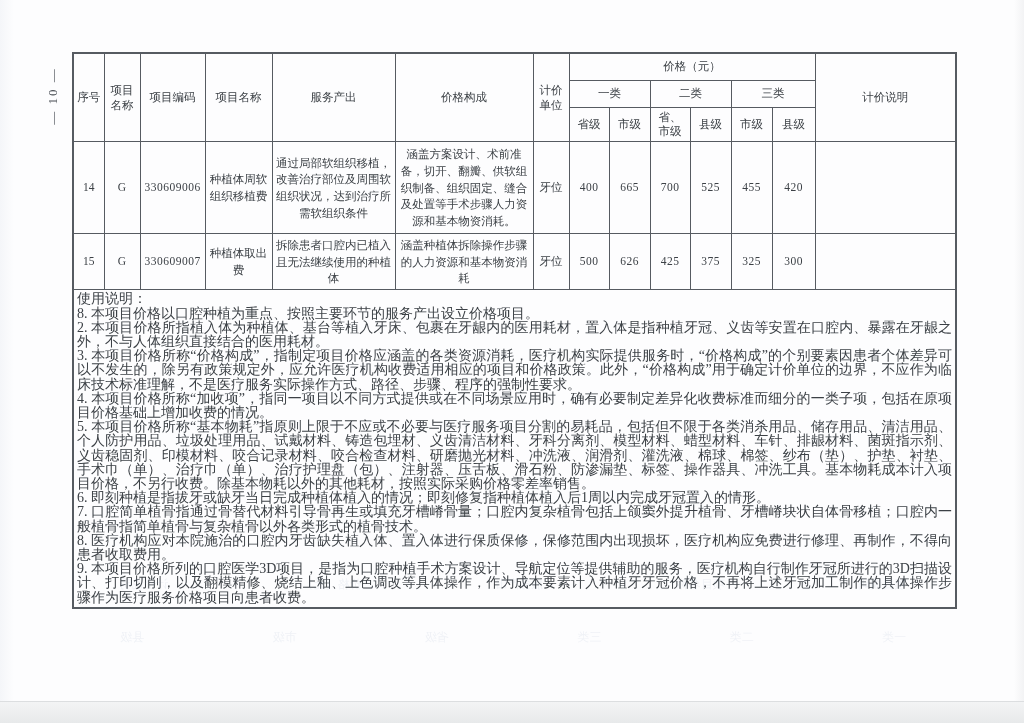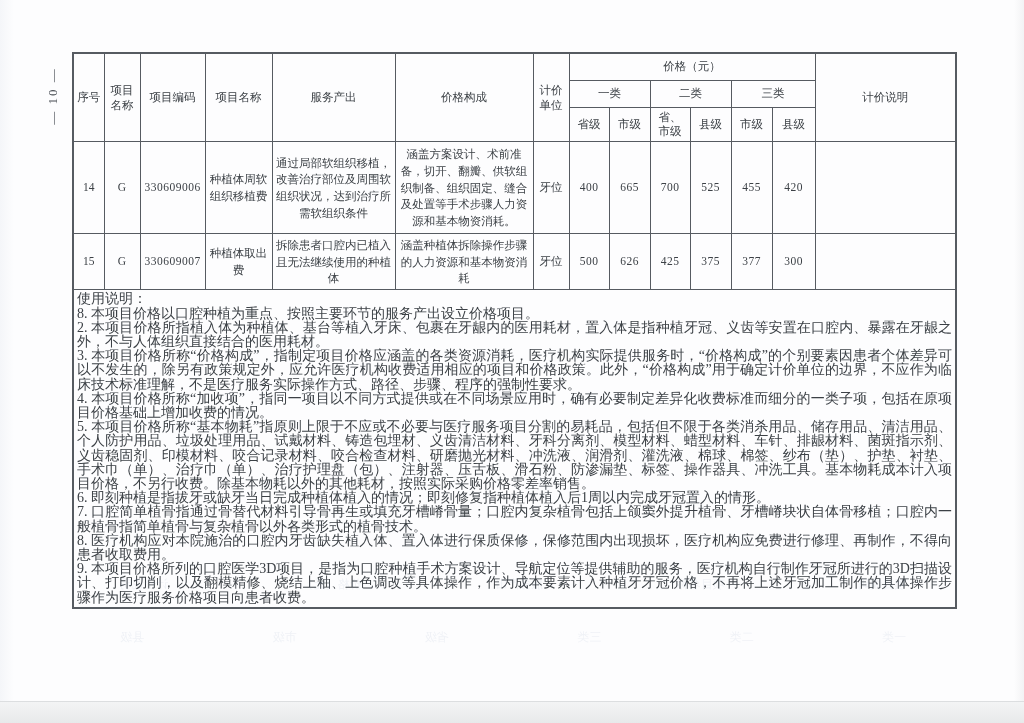--- a/index.html
+++ b/index.html
@@ -130,21 +130,21 @@
     <td>G</td>
     <td class="num">330609007</td>
     <td class="txt">种植体取出费</td>
     <td class="txt">拆除患者口腔内已植入且无法继续使用的种植体</td>
     <td class="txt">涵盖种植体拆除操作步骤的人力资源和基本物资消耗</td>
     <td>牙位</td>
     <td class="num">500</td>
     <td class="num">626</td>
     <td class="num">425</td>
     <td class="num">375</td>
-    <td class="num">377</td>
+    <td class="num">325</td>
     <td class="num">300</td>
     <td></td>
   </tr>
 
   <tr>
     <td class="notes-cell" colspan="14">
       <div class="note-line">使用说明：</div>
       <div class="note-line">8. 本项目价格以口腔种植为重点、按照主要环节的服务产出设立价格项目。</div>
       <div class="note-line">2. 本项目价格所指植入体为种植体、基台等植入牙床、包裹在牙龈内的医用耗材，置入体是指种植牙冠、义齿等安置在口腔内、暴露在牙龈之外，不与人体组织直接结合的医用耗材。</div>
       <div class="note-line">3. 本项目价格所称“价格构成”，指制定项目价格应涵盖的各类资源消耗，医疗机构实际提供服务时，“价格构成”的个别要素因患者个体差异可以不发生的，除另有政策规定外，应允许医疗机构收费适用相应的项目和价格政策。此外，“价格构成”用于确定计价单位的边界，不应作为临床技术标准理解，不是医疗服务实际操作方式、路径、步骤、程序的强制性要求。</div>

